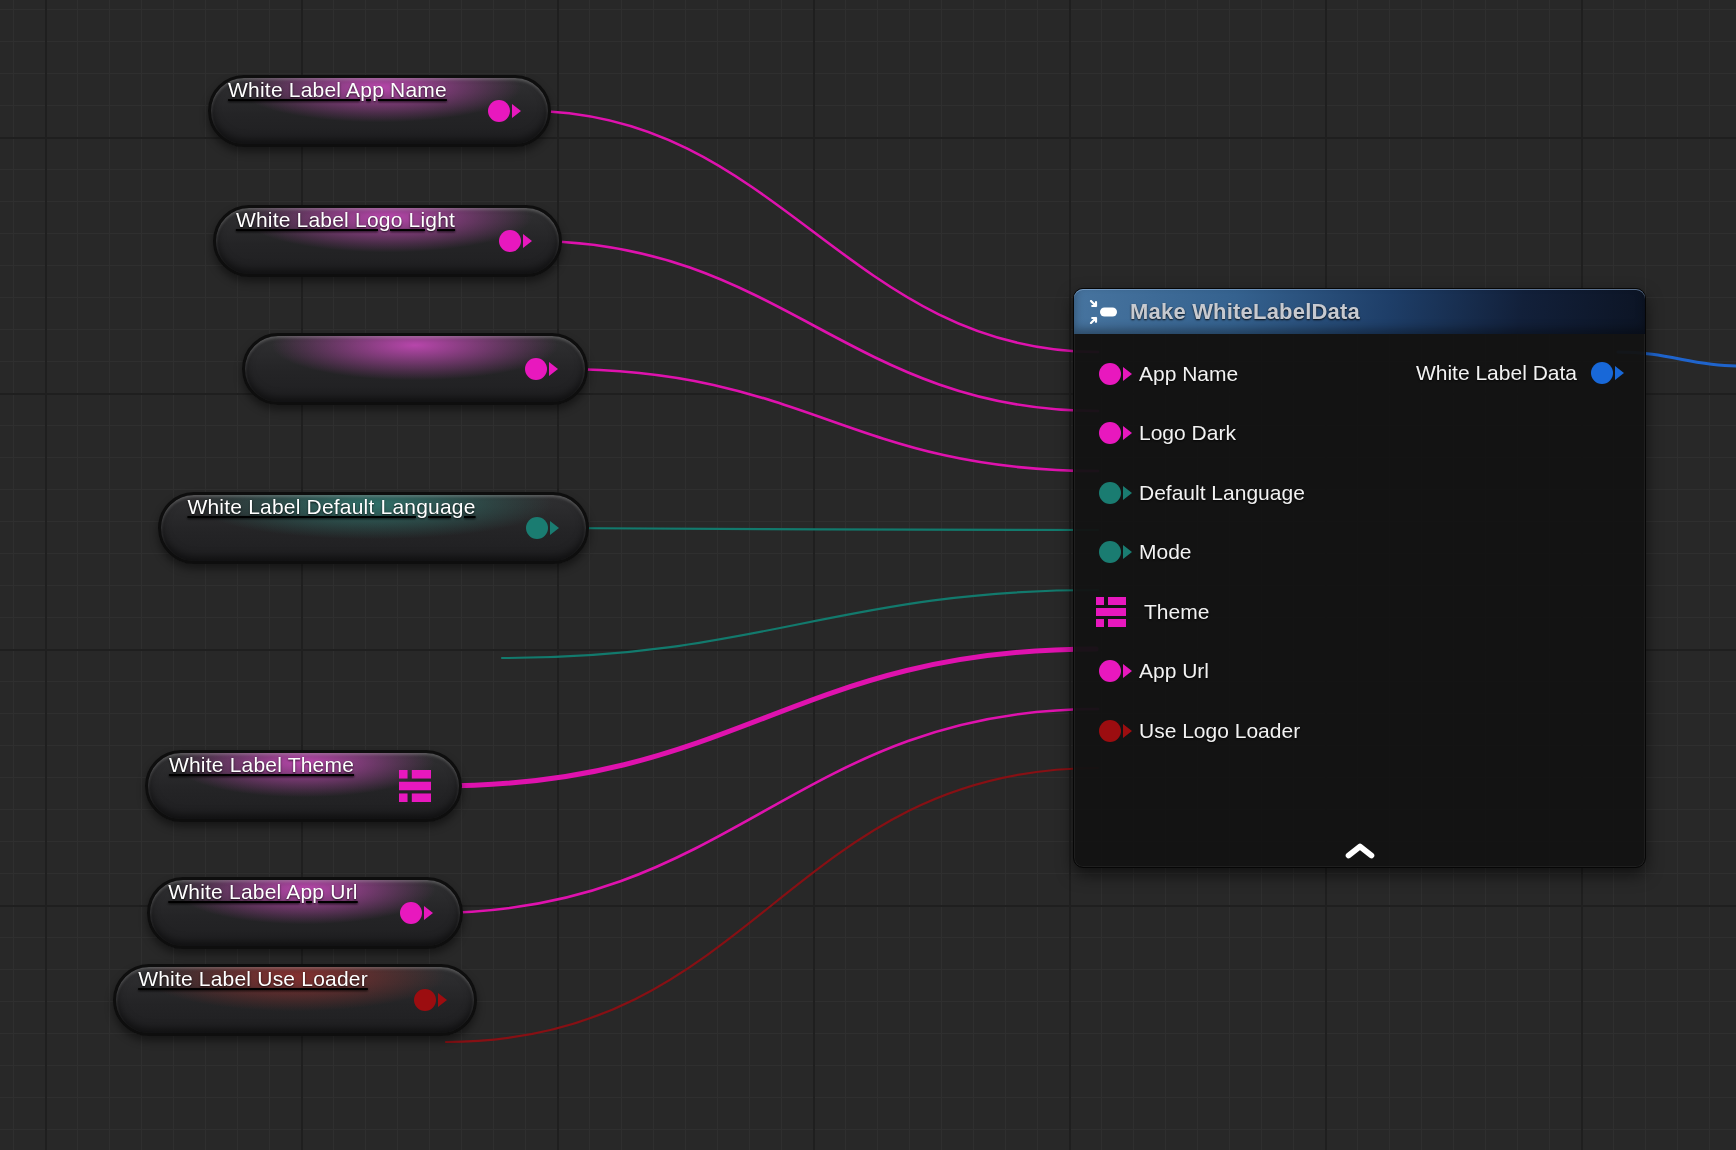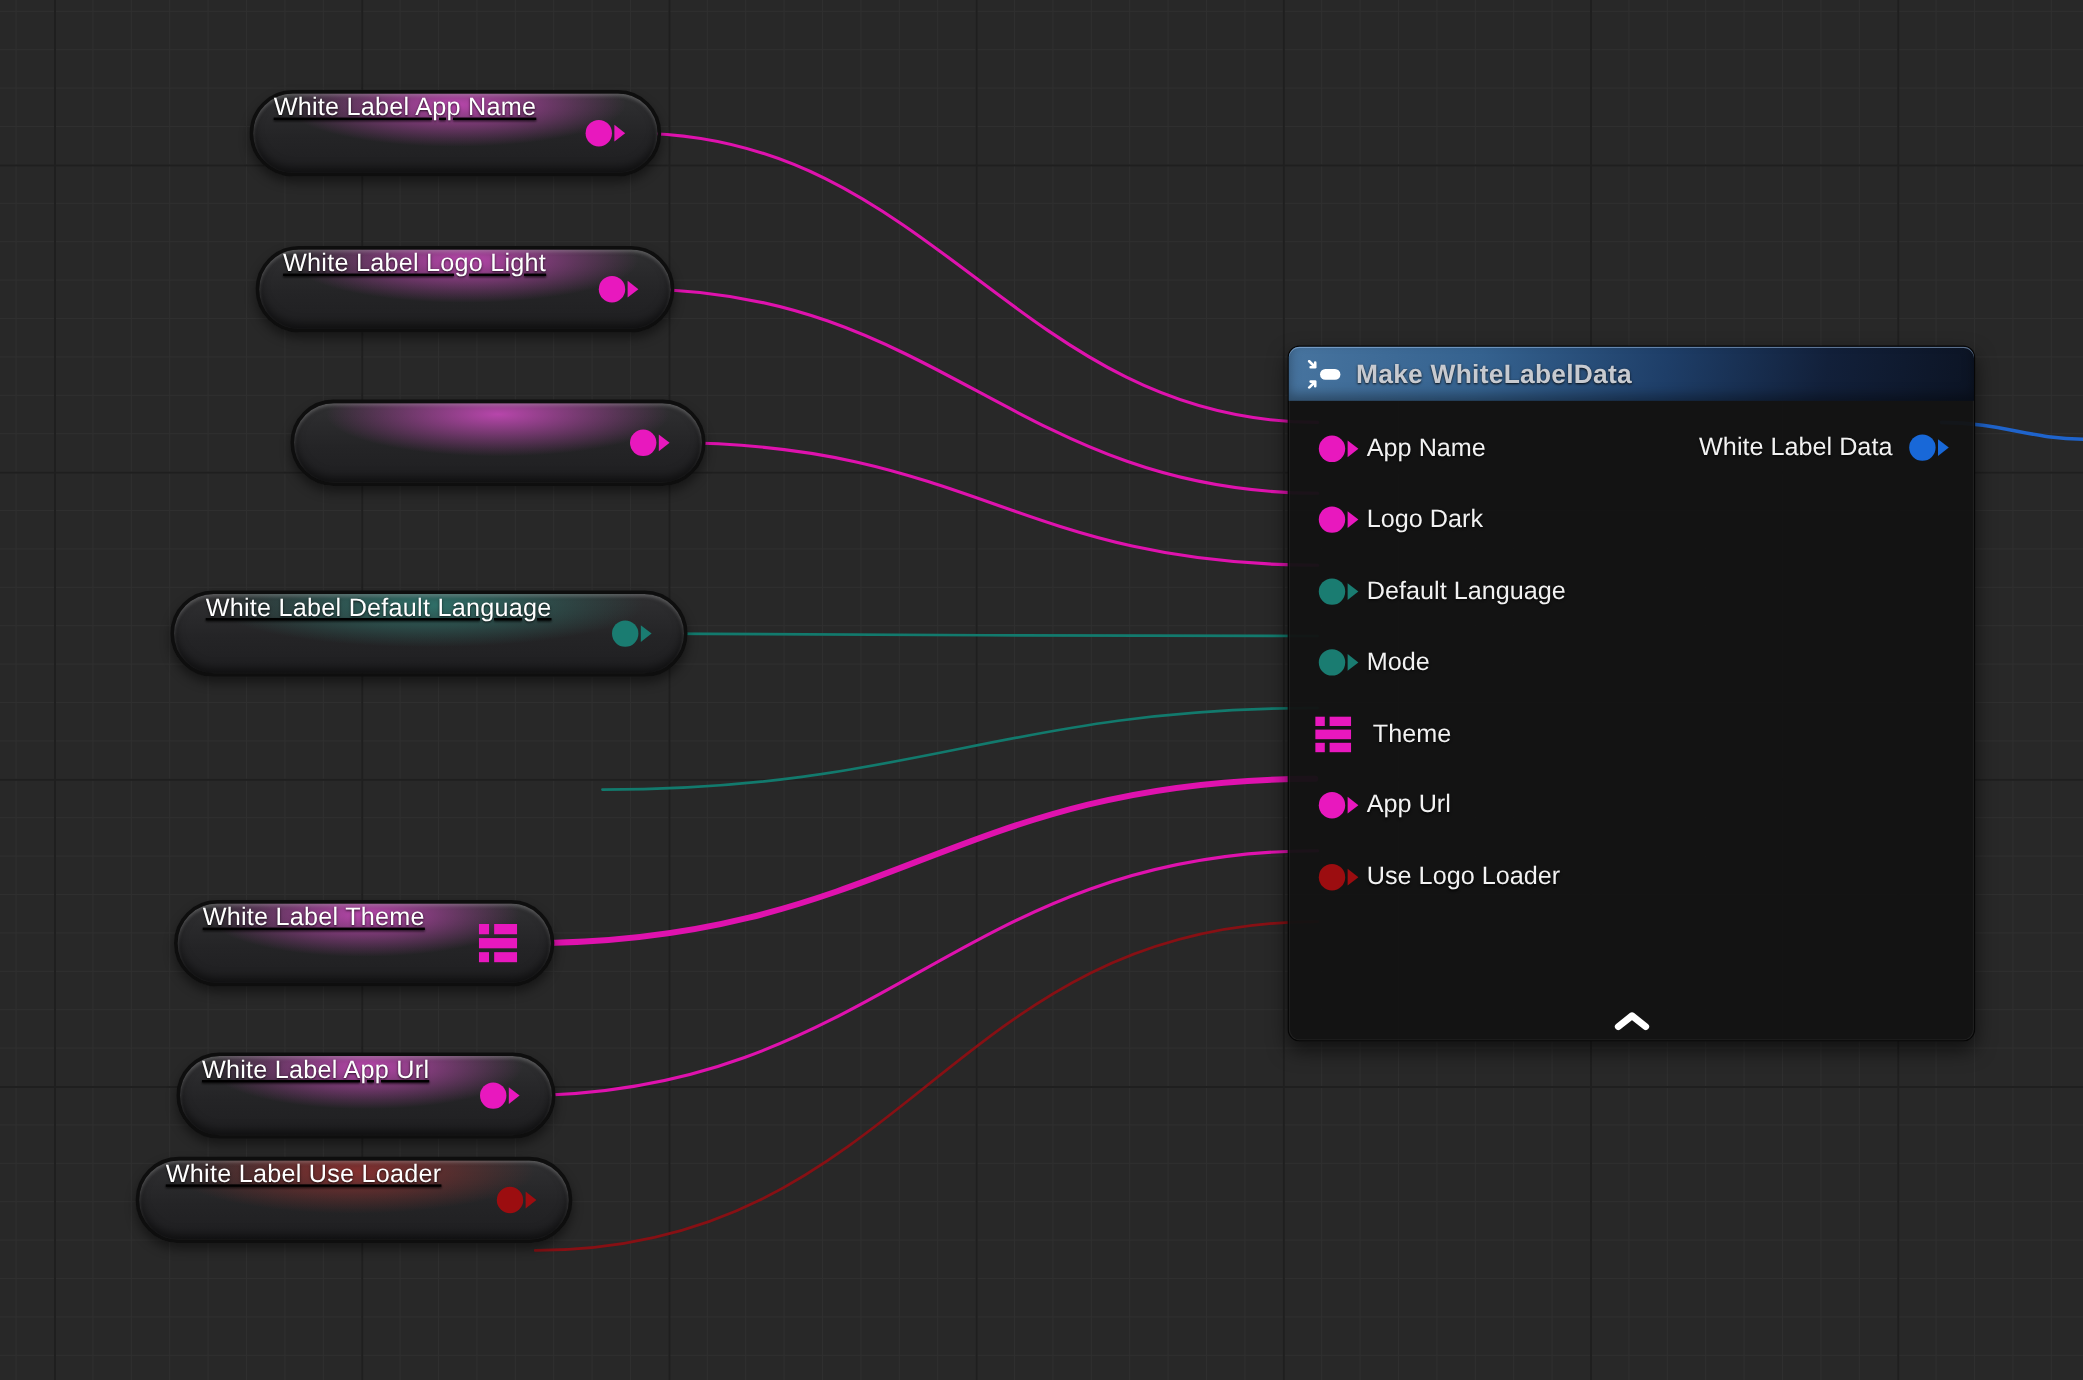--- a/index.html
+++ b/index.html
@@ -55,21 +55,21 @@
   .pin-enum{--pc:var(--enum);}
   .pin-bool{--pc:var(--bool);}
   .pin-structout{--pc:var(--struct);}
   .structpin{position:absolute;right:28px;top:50%;transform:translateY(-50%);width:32px;height:32px;line-height:0;}
   .structpin svg{width:32px;height:32px;}
   .structpin rect{fill:var(--string);}
 
   .v0{left:208px;top:75px;width:343px;}
   .v1{left:213px;top:205px;width:349px;}
   .v2{left:242px;top:333px;width:346px;}
-  .v3{left:142px;top:492px;width:431px;}
+  .v3{left:158px;top:492px;width:431px;}
   .v4{left:143px;top:622px;width:390px;}
   .v5{left:145px;top:750px;width:317px;}
   .v6{left:147px;top:877px;width:316px;}
   .v7{left:113px;top:964px;width:364px;}
 
   
   .mnode{
     position:absolute;left:1073px;top:268px;width:573px;height:580px;
     border-radius:10px;background:rgba(19,19,19,.96);
     border:1px solid #060606;

